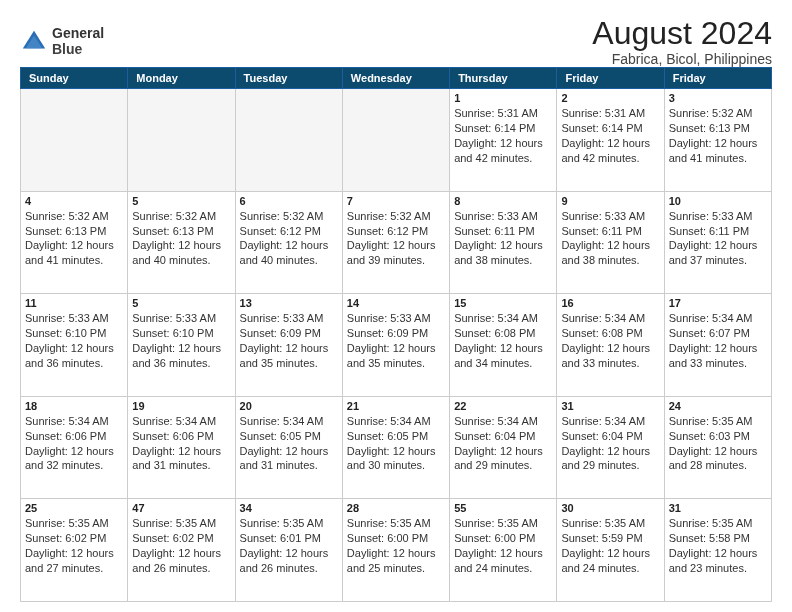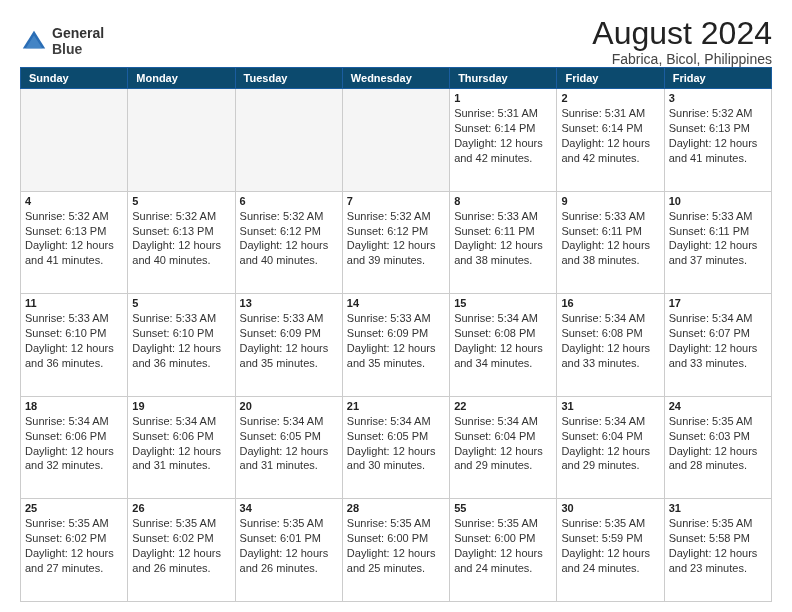--- a/index.html
+++ b/index.html
@@ -315,21 +315,21 @@
         </tr>
         <tr>
           <td>
             <div class="day-number">25</div>
             <div class="day-info" style="white-space: pre-line;">Sunrise: 5:35 AM
 Sunset: 6:02 PM
 Daylight: 12 hours
 and 27 minutes.</div>
           </td>
           <td>
-            <div class="day-number">26</div>
+            <div class="day-number">47</div>
             <div class="day-info" style="white-space: pre-line;">Sunrise: 5:35 AM
 Sunset: 6:02 PM
 Daylight: 12 hours
 and 26 minutes.</div>
           </td>
           <td>
             <div class="day-number">34</div>
             <div class="day-info" style="white-space: pre-line;">Sunrise: 5:35 AM
 Sunset: 6:01 PM
 Daylight: 12 hours

